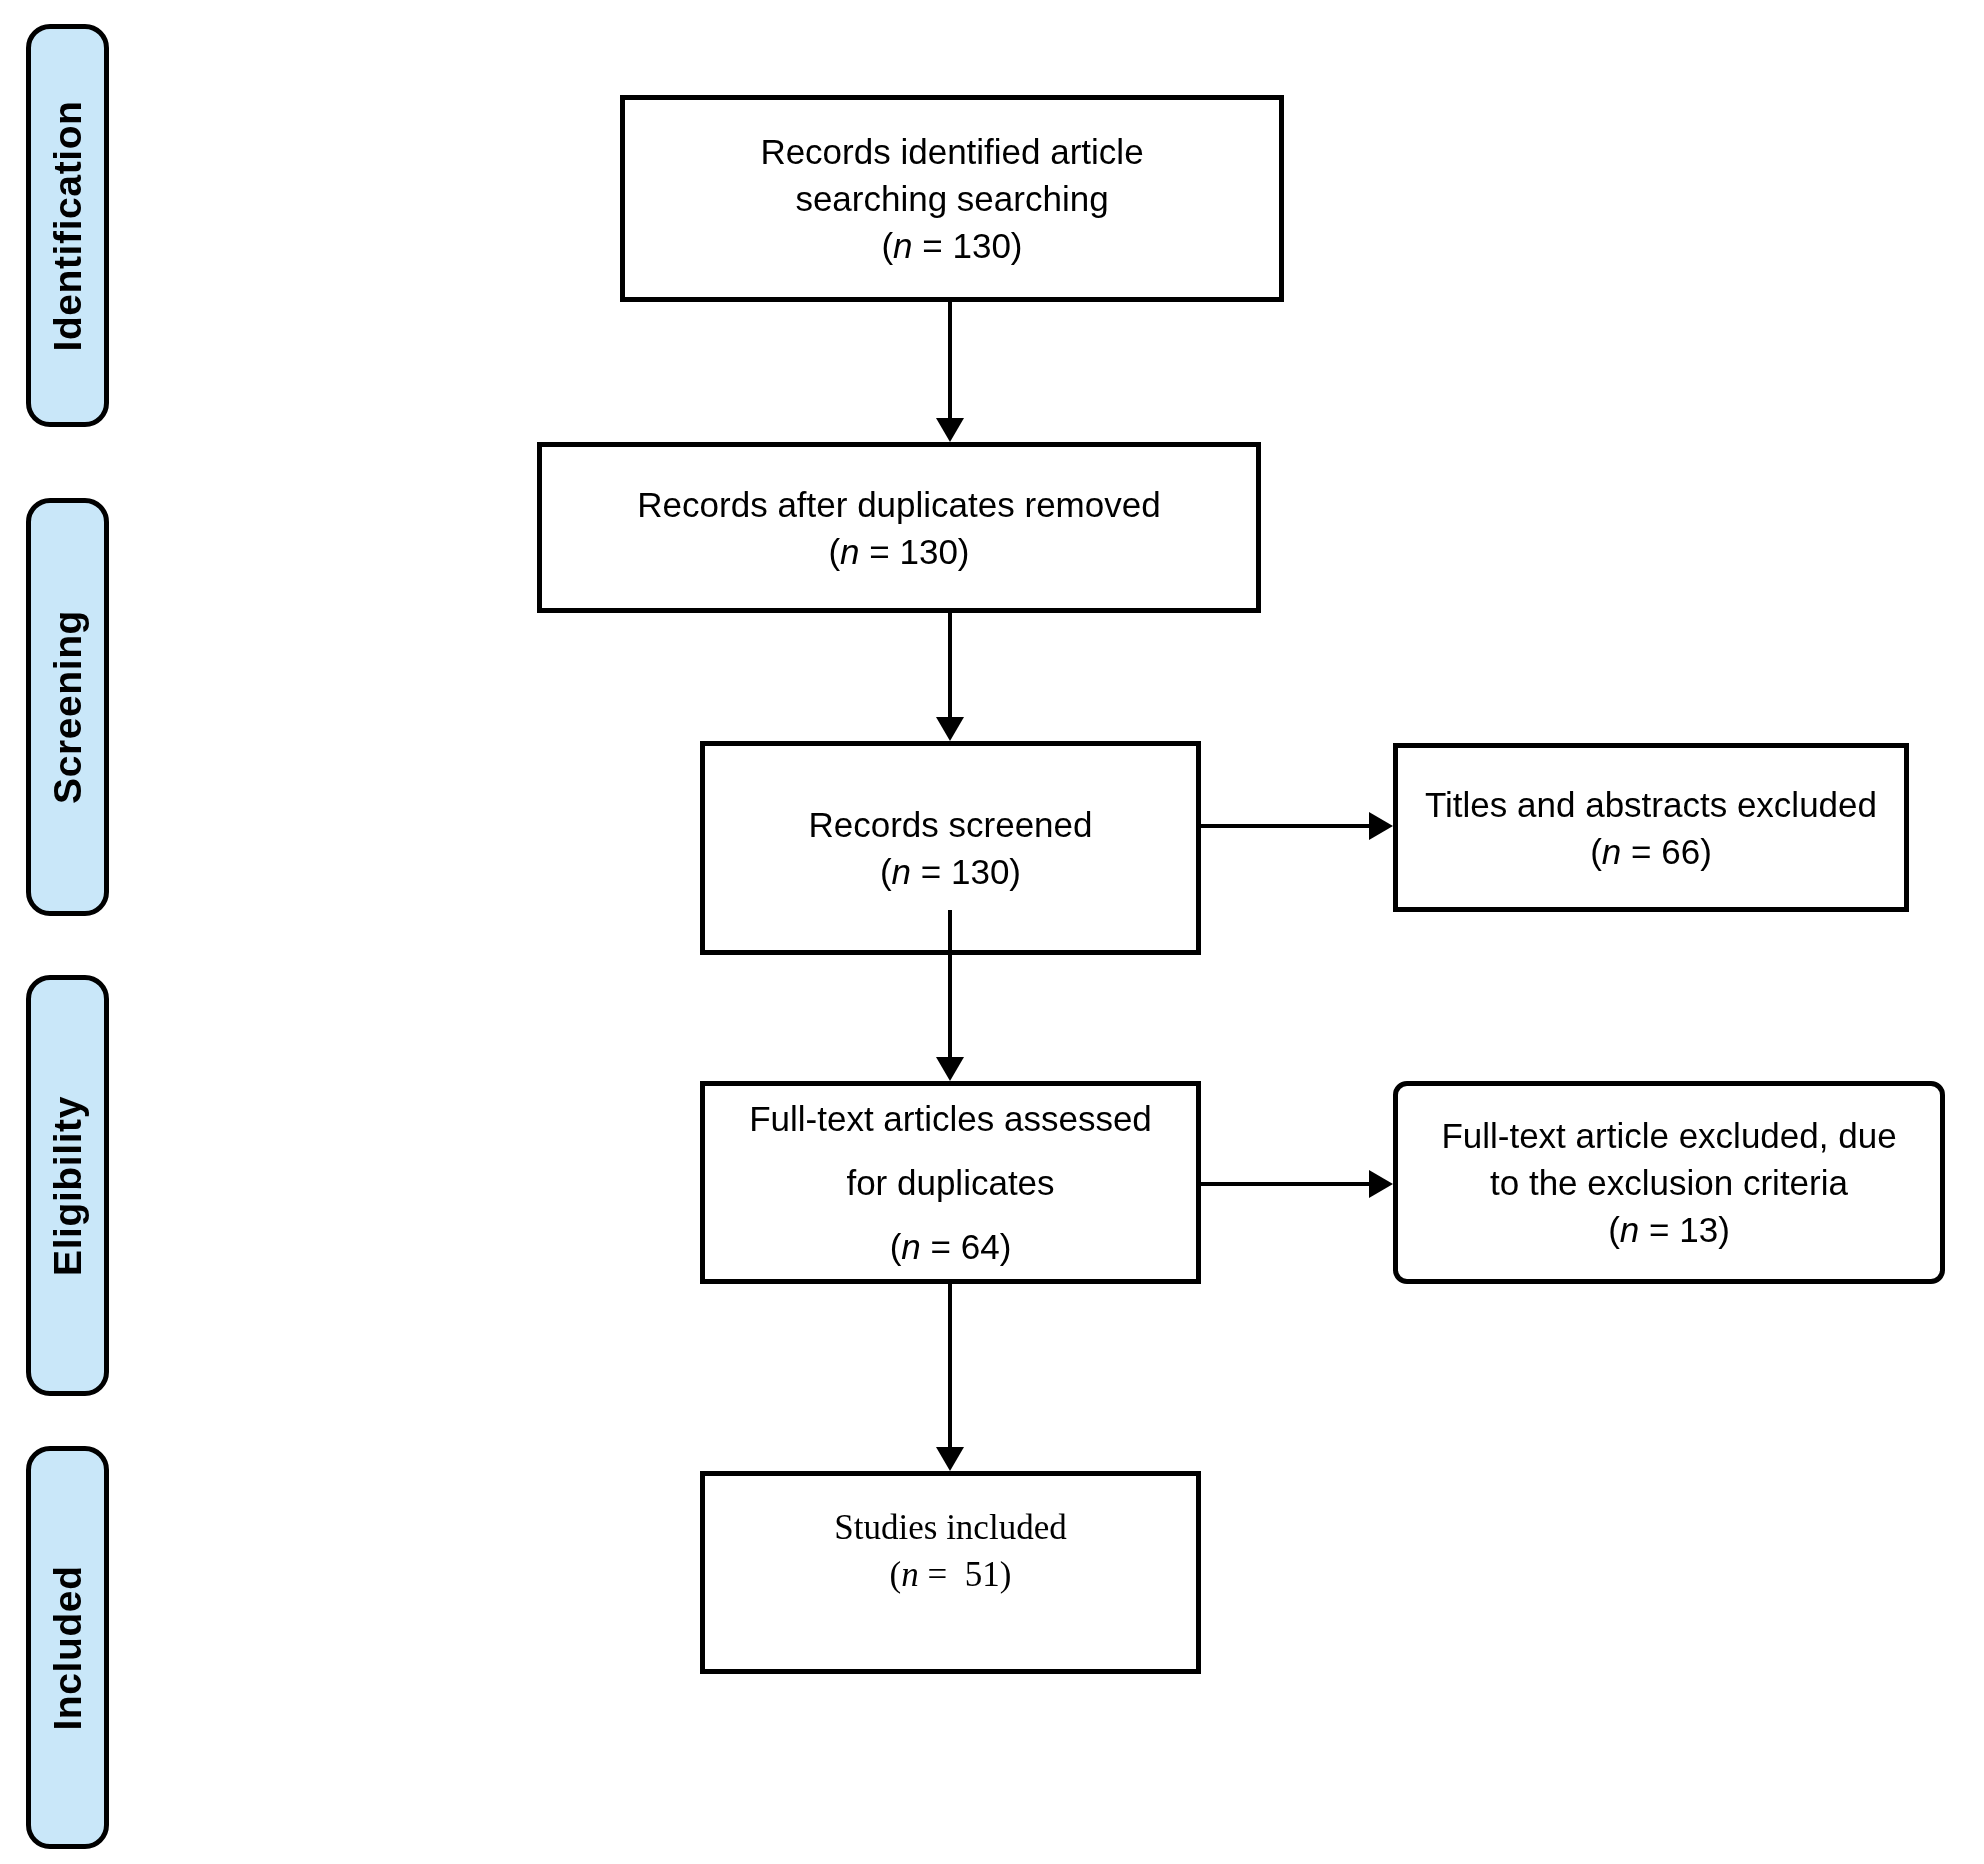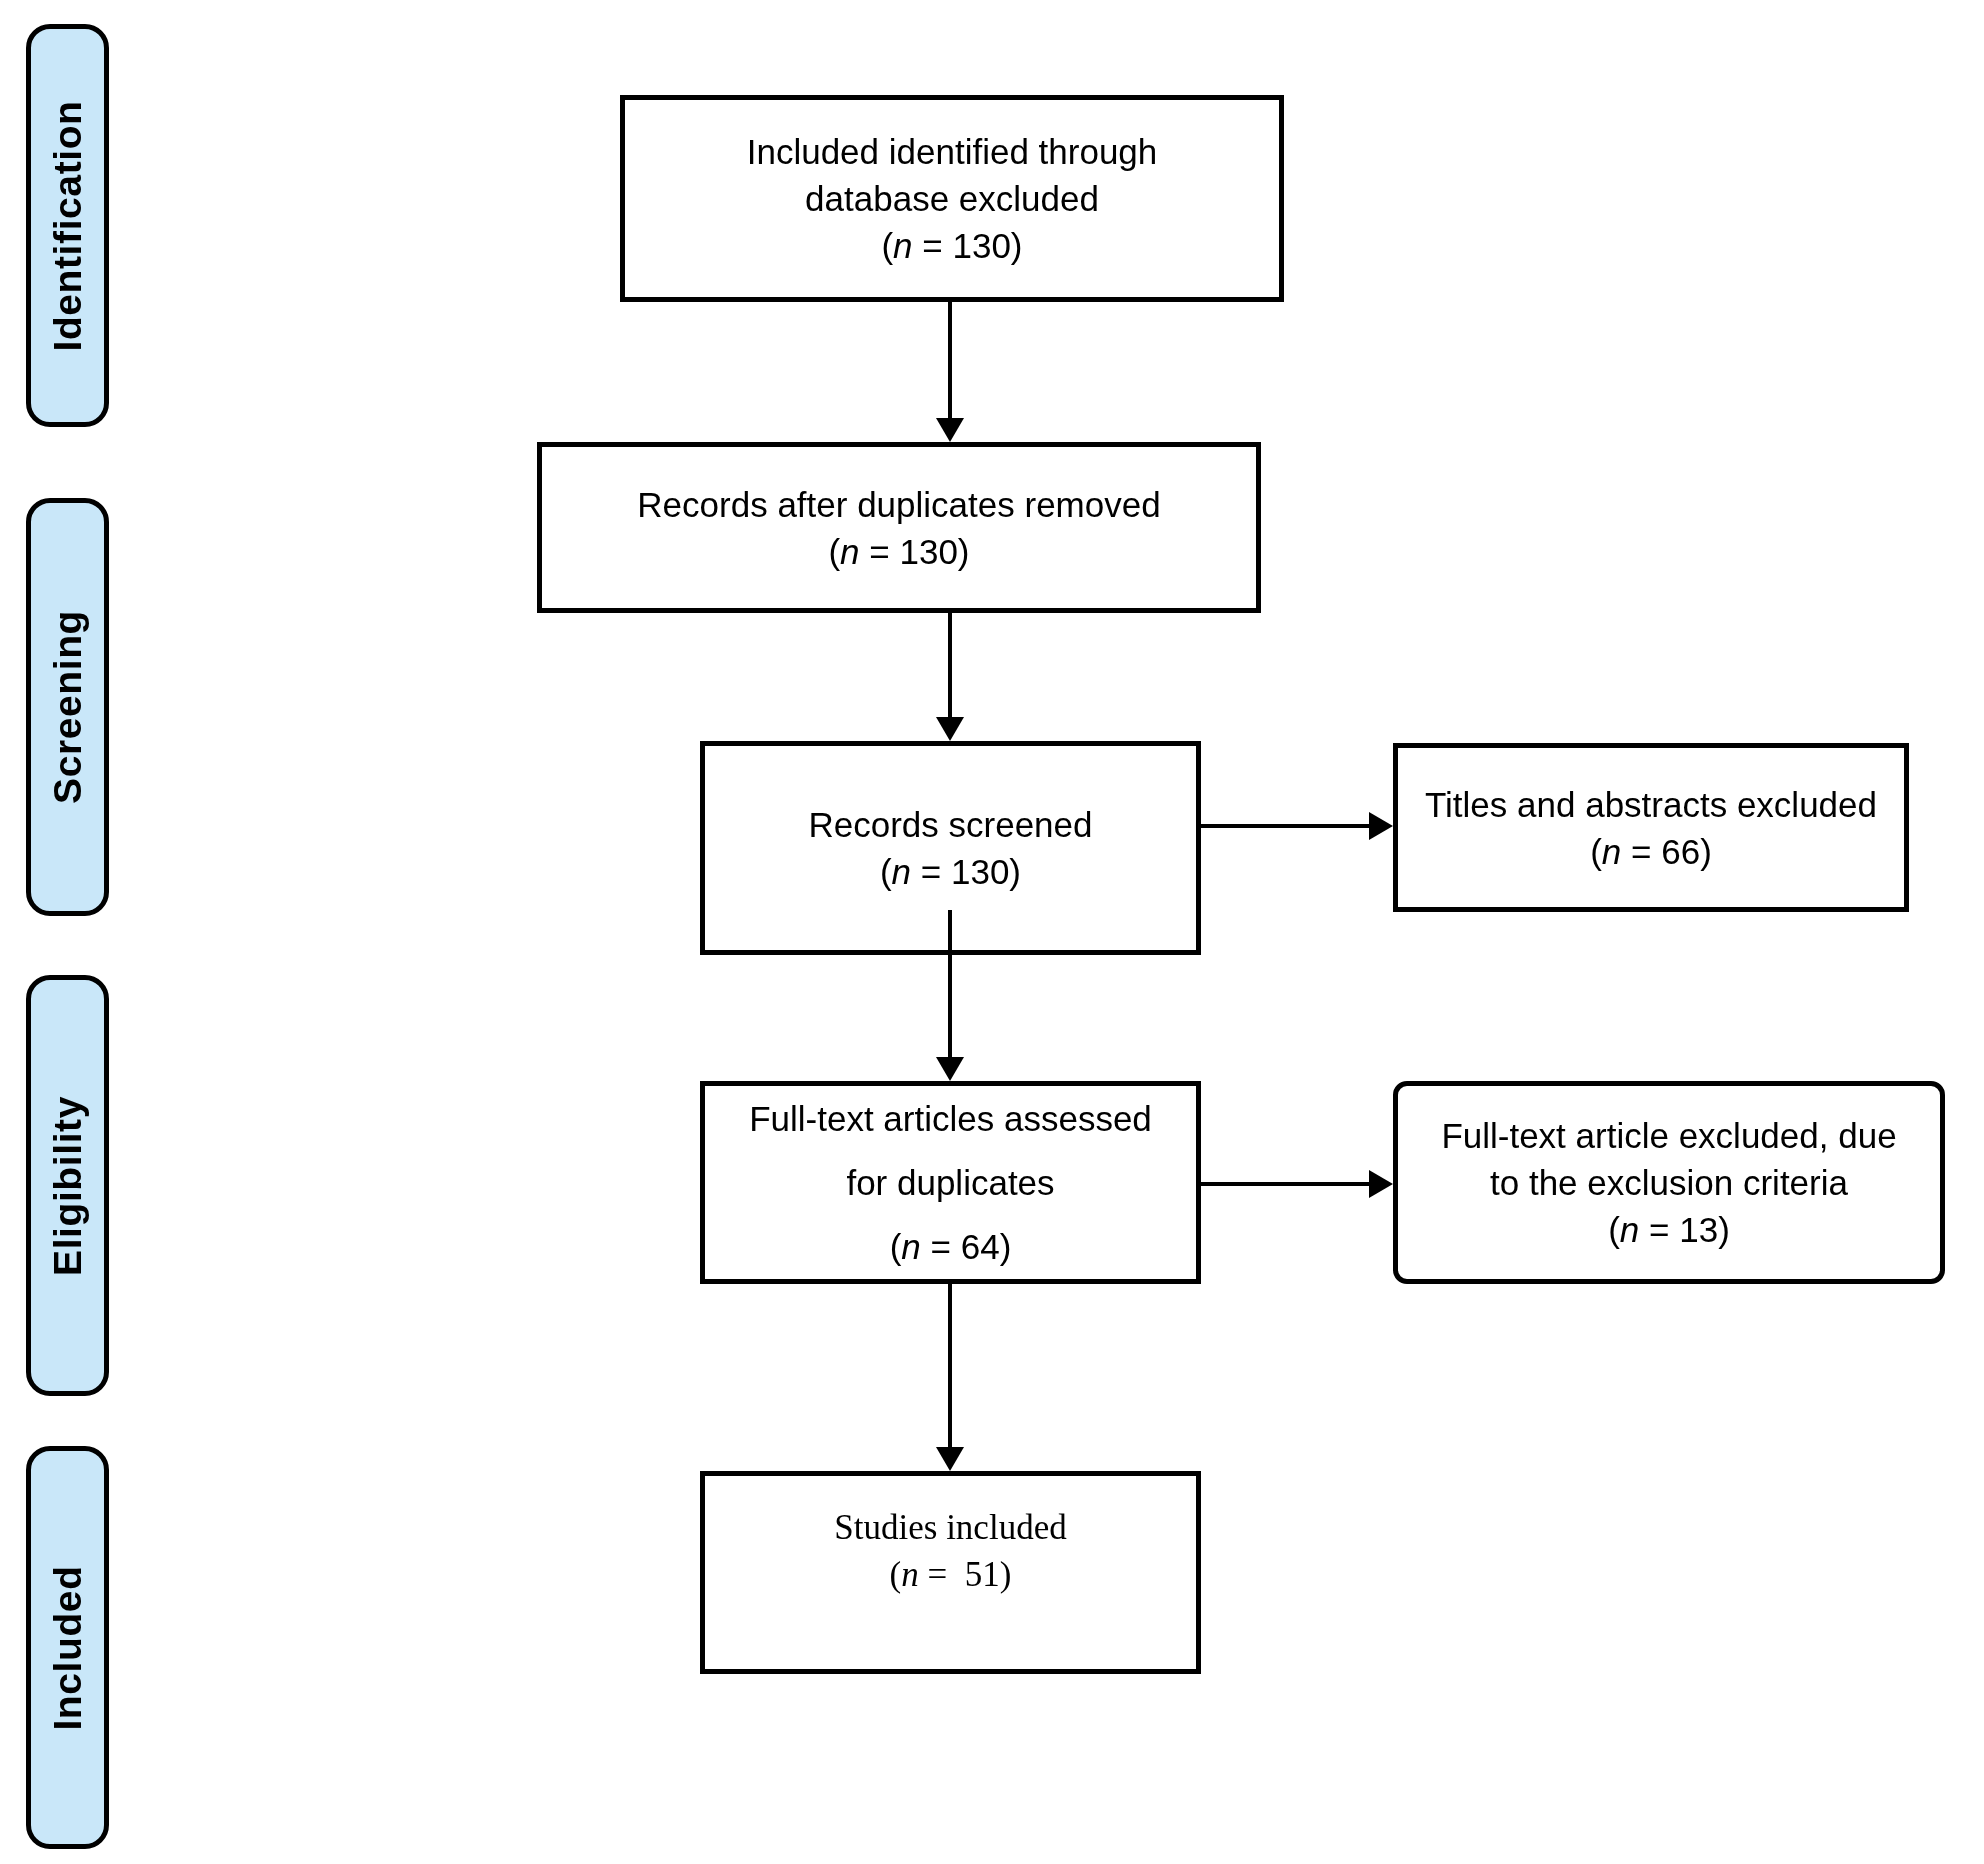--- a/index.html
+++ b/index.html
@@ -83,22 +83,22 @@
     <span class="stage-label">Screening</span>
   </div>
   <div class="stage" style="top: 975px; height: 421px; background: rgb(201, 231, 249);">
     <span class="stage-label">Eligibility</span>
   </div>
   <div class="stage" style="top: 1446px; height: 403px; background: rgb(201, 231, 249);">
     <span class="stage-label">Included</span>
   </div>
 
   <div class="flowbox" style="left:620px;top:95px;width:664px;height:207px;">
-    <div class="line">Included identified through</div>
-    <div class="line">database excluded</div>
+    <div class="line">Records identified article</div>
+    <div class="line">searching searching</div>
     <div class="line">(<i>n</i> = 130)</div>
   </div>
 
   <div class="flowbox" style="left:537px;top:442px;width:724px;height:171px;">
     <div class="line">Records after duplicates removed</div>
     <div class="line">(<i>n</i> = 130)</div>
   </div>
 
   <div class="flowbox" style="left:700px;top:741px;width:501px;height:214px;">
     <div class="line">Records screened</div>

